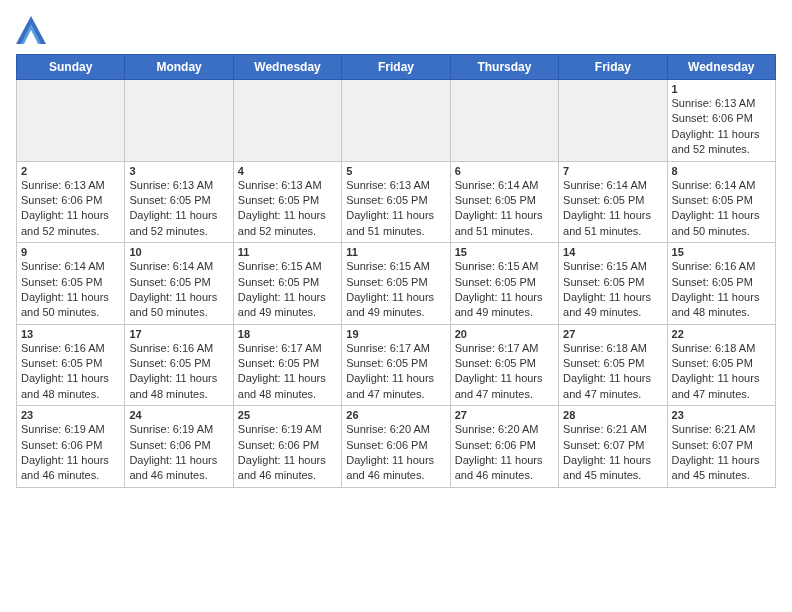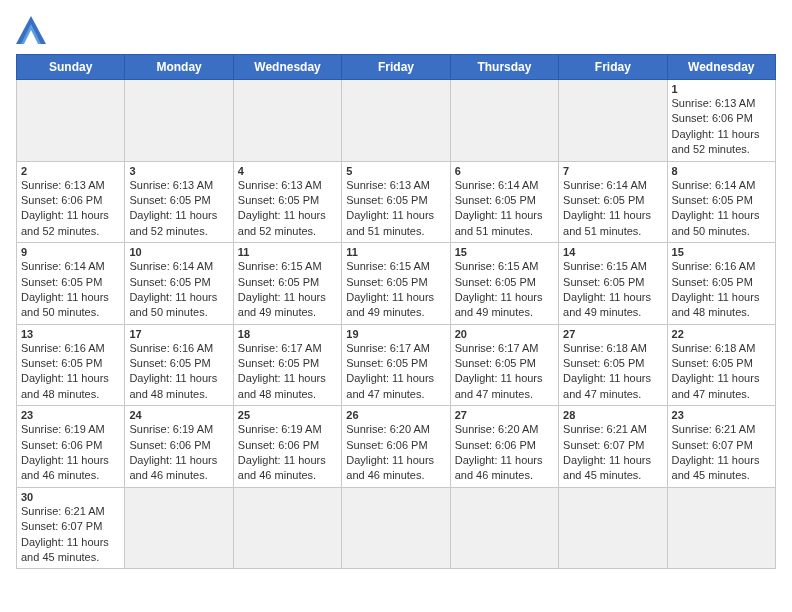--- a/index.html
+++ b/index.html
@@ -254,27 +254,15 @@
           </td>
           <td>
             <span class="day-number">28</span>
             <div class="day-info">Sunrise: 6:21 AM<br>Sunset: 6:07 PM<br>Daylight: 11 hours and 45 minutes.</div>
           </td>
           <td>
             <span class="day-number">23</span>
             <div class="day-info">Sunrise: 6:21 AM<br>Sunset: 6:07 PM<br>Daylight: 11 hours and 45 minutes.</div>
           </td>
         </tr>
-        <tr class="last-row">
-          <td>
-            <span class="day-number">30</span>
-            <div class="day-info">Sunrise: 6:21 AM<br>Sunset: 6:07 PM<br>Daylight: 11 hours and 45 minutes.</div>
-          </td>
-          <td class="empty"></td>
-          <td class="empty"></td>
-          <td class="empty"></td>
-          <td class="empty"></td>
-          <td class="empty"></td>
-          <td class="empty"></td>
-        </tr>
       </tbody>
   </table>
 </div>
 
 </body></html>

